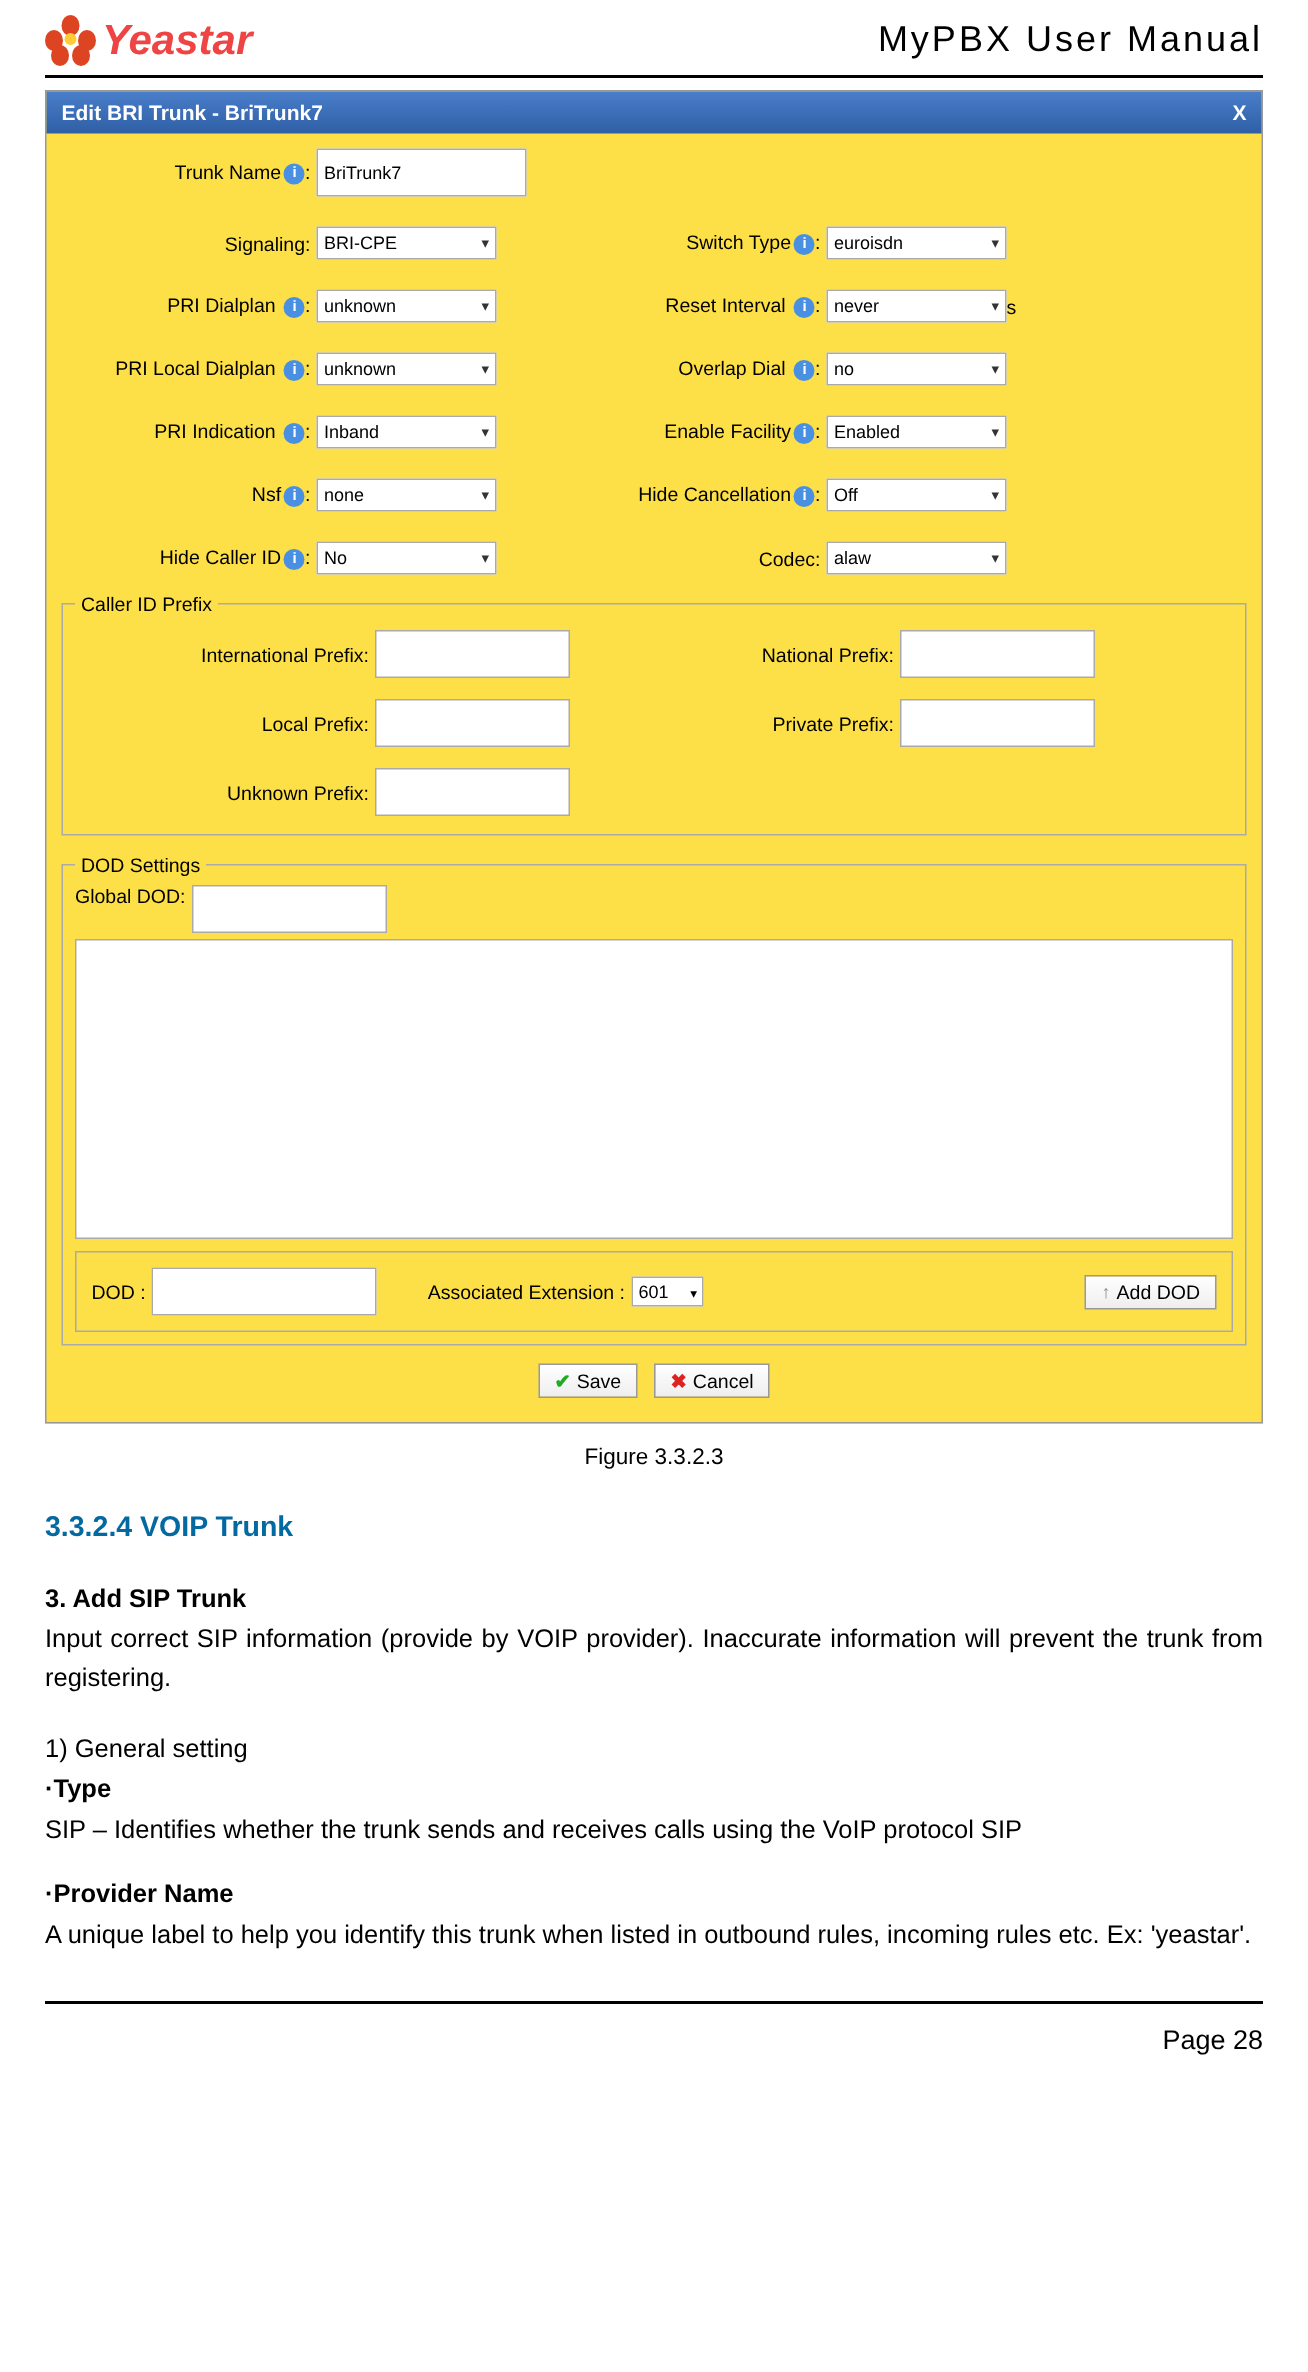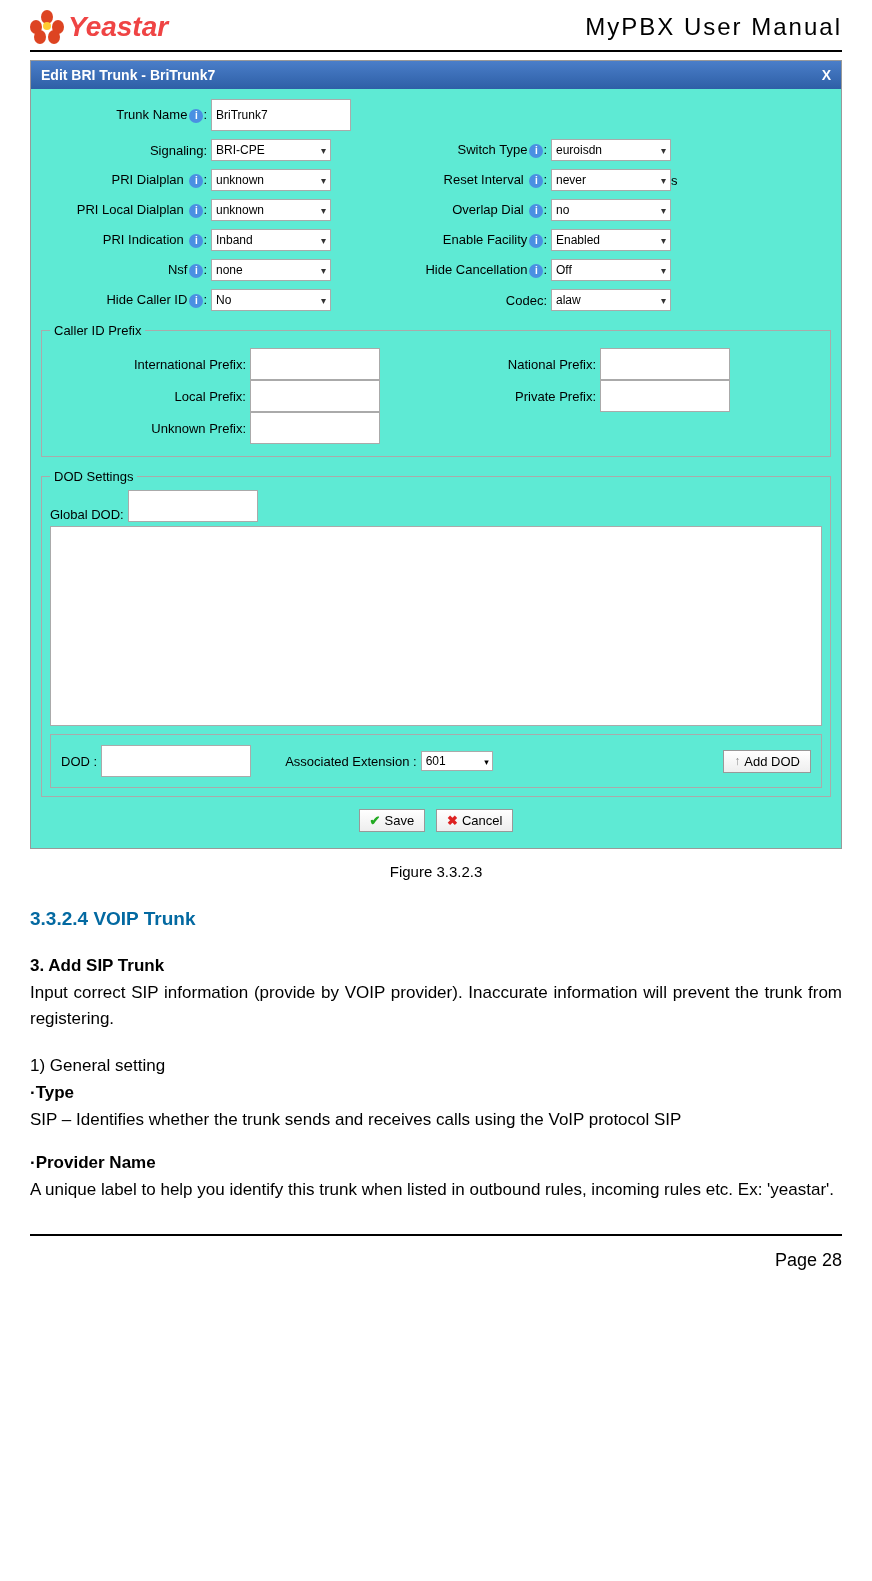--- a/index.html
+++ b/index.html
@@ -9,47 +9,47 @@
   .logo-text { font-size: 28px; font-weight: bold; font-style: italic; color: #ef4444; }
   .flower { position: relative; width: 34px; height: 34px; }
   .petal { position: absolute; width: 12px; height: 14px; background: #d42; border-radius: 50% 50% 50% 50%; }
   .p1 { top:0; left:11px; }
   .p2 { top:10px; left:0; }
   .p3 { top:10px; right:0; }
   .p4 { bottom:0; left:4px; }
   .p5 { bottom:0; right:4px; }
   .dot { position:absolute; top:12px; left:13px; width:8px; height:8px; background:#fc3; border-radius:50%; }
   .doc-title { font-size: 24px; letter-spacing: 2px; }
-  .dialog { border: 1px solid #999; background: #5eead4; }
+  .dialog { border: 1px solid #999; background: #fde047; }
   .dialog-title { background: linear-gradient(#4a7ec9, #2e5fa6); color: #fff; font-weight: bold; padding: 6px 10px; display:flex; justify-content:space-between; font-size:14px; }
   .dialog-body { padding: 10px 10px 6px 10px; font-size: 13px; }
-  .grid { display: grid; grid-template-columns: 170px 170px 170px 120px 12px; row-gap: 8px; align-items: center; }
+  .grid { display: grid; grid-template-columns: 170px 170px 170px 120px 12px; row-gap: 20px; align-items: center; }
   .lbl { text-align: right; padding-right: 4px; }
   .info-icon { display:inline-block; width:14px; height:14px; border-radius:50%; background:#4a90e2; color:#fff; font-size:10px; font-weight:bold; text-align:center; line-height:14px; vertical-align:middle; margin-left:2px; }
   .txtin { width: 140px; height: 32px; border: 1px solid #aaa; padding: 2px 4px; font-size: 12px; }
   .sel { width: 120px; height: 22px; border: 1px solid #aaa; background:#fff; padding:1px 18px 1px 4px; font-size:12px; position:relative; display:inline-block; line-height:18px; }
   .sel::after { content:"▾"; position:absolute; right:4px; top:2px; color:#333; font-size:10px; }
   fieldset.box { border:1px solid #aaa; margin-top:12px; padding:10px 8px 12px 8px; }
   fieldset.box legend { font-size:13px; padding:0 4px; }
-  .prefix-grid { display:grid; grid-template-columns: 200px 150px 200px 150px; align-items:center; }
+  .prefix-grid { display:grid; grid-template-columns: 200px 150px 200px 150px; row-gap:14px; align-items:center; }
   .dod-box { border:1px solid #aaa; margin-top:12px; padding:6px 8px 8px 8px; }
-  .dod-top { font-size:13px; display:flex; align-items:flex-end; gap:4px; margin-bottom:4px; }
+  .dod-top { font-size:13px; display:flex; align-items:flex-start; gap:4px; margin-bottom:4px; }
   .dod-list { border:1px solid #aaa; height:200px; background:#fff; }
   .dod-row { border:1px solid #aaa; margin-top:8px; padding:10px; display:flex; align-items:center; gap:4px; font-size:13px; }
   .btn { display:inline-flex; align-items:center; gap:4px; border:1px solid #999; background:linear-gradient(#fff,#eee); padding:3px 10px; font-size:13px; cursor:pointer; }
   .buttons { text-align:center; padding:12px 0 10px; }
   .check { color:#2a2; font-weight:bold; }
   .xmark { color:#d22; font-weight:bold; }
   .caption { text-align:center; font-size:15px; margin:14px 0 28px; }
   .section-title { color:#0369a1; font-weight:bold; font-size:19px; margin-bottom:26px; }
   .subheading { font-weight:bold; font-size:17px; margin-bottom:4px; }
   .body-text { font-size:17px; line-height:1.55; text-align:justify; margin-bottom:20px; }
   .body-text-nj { font-size:17px; line-height:1.55; margin-bottom:20px; }
   .footer { border-top:2px solid #000; margin-top:30px; padding-top:14px; text-align:right; font-size:18px; }
-  .small-sel { width:72px; height:20px; border:1px solid #aaa; background:#fff; padding:0 14px 0 4px; font-size:12px; position:relative; display:inline-block; line-height:18px; }
+  .small-sel { width:48px; height:20px; border:1px solid #aaa; background:#fff; padding:0 14px 0 4px; font-size:12px; position:relative; display:inline-block; line-height:18px; }
   .small-sel::after { content:"▾"; position:absolute; right:3px; top:1px; font-size:9px; }
   .up-arrow { color:#888; font-size:12px; }
 </style>
 </head>
 <body>
 
 <div class="header">
   <div class="logo">
     <div class="flower">
       <div class="petal p1"></div>

